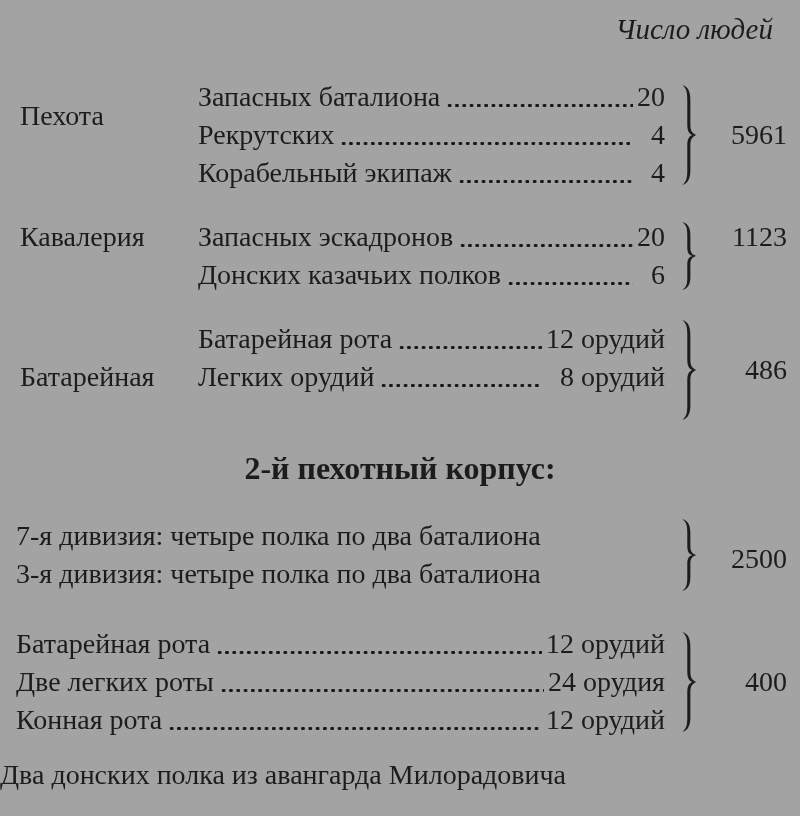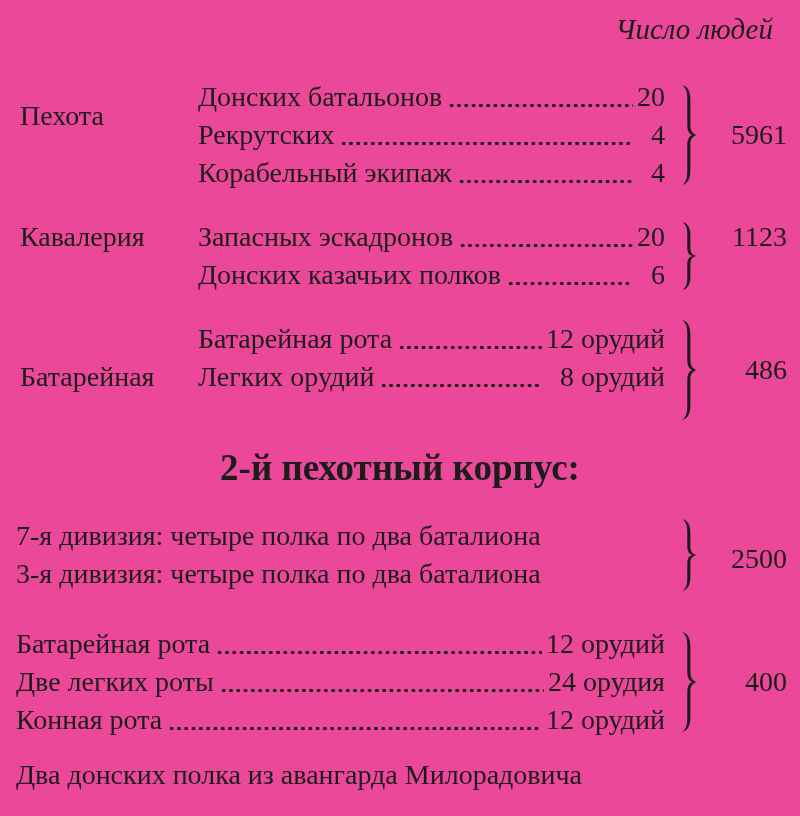--- a/index.html
+++ b/index.html
@@ -1,20 +1,20 @@
 <!DOCTYPE html>
 <html><head>
 <meta charset="utf-8">
 <style>
   html, body { margin: 0; padding: 0; background: #ffffff; }
   .page {
     position: relative;
     width: 800px;
     height: 816px;
-    background: #ec4899;
+    background: #a3a3a3;
     color: #1c1c1c;
     font-family: "Liberation Serif", "DejaVu Serif", serif;
     font-size: 28px;
     line-height: 38px;
     overflow: hidden;
     box-sizing: border-box;
     padding-top: 10px;
   }
   .col-header {
     text-align: right;
@@ -68,37 +68,37 @@
   .col-total.center { display: flex; flex-direction: column; justify-content: center; }
   .col-total.center > div { text-align: right; }
   .col-total.shift-down { padding-top: 8px; }
 
   .brace-svg { display: block; }
   .brace-svg path { fill: #1c1c1c; }
 
   .section-heading {
     text-align: center;
     font-weight: bold;
-    font-size: 37px;
+    font-size: 32px;
   }
   .plainline { white-space: pre; }
-  .footer-line { padding-left: 16px; }
+  .footer-line { }
 </style>
 </head>
 <body>
 
 <div class="page">
 
   <div class="col-header">Число людей</div>
 
   <div class="block block-infantry m-b1">
     <div class="col-label">Пехота</div>
     <div class="col-items">
       <div class="row">
-        <span class="rlabel">Донских батальонов</span>
+        <span class="rlabel">Запасных баталиона</span>
         <span class="leader"></span>
         <span class="num">20</span>
         <span class="unit"></span>
       </div>
       <div class="row">
         <span class="rlabel">Рекрутских</span>
         <span class="leader"></span>
         <span class="num">4</span>
         <span class="unit"></span>
       </div>

